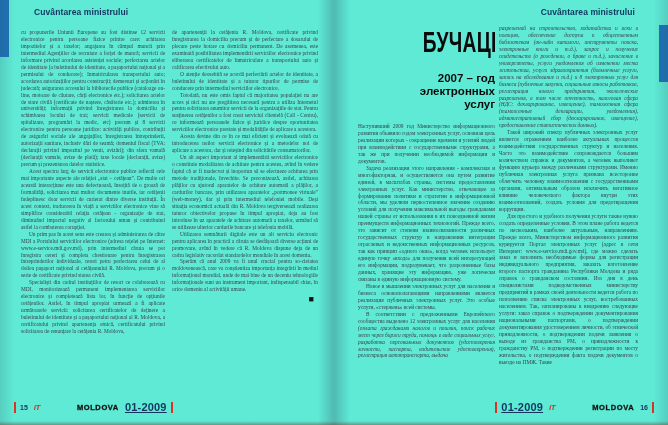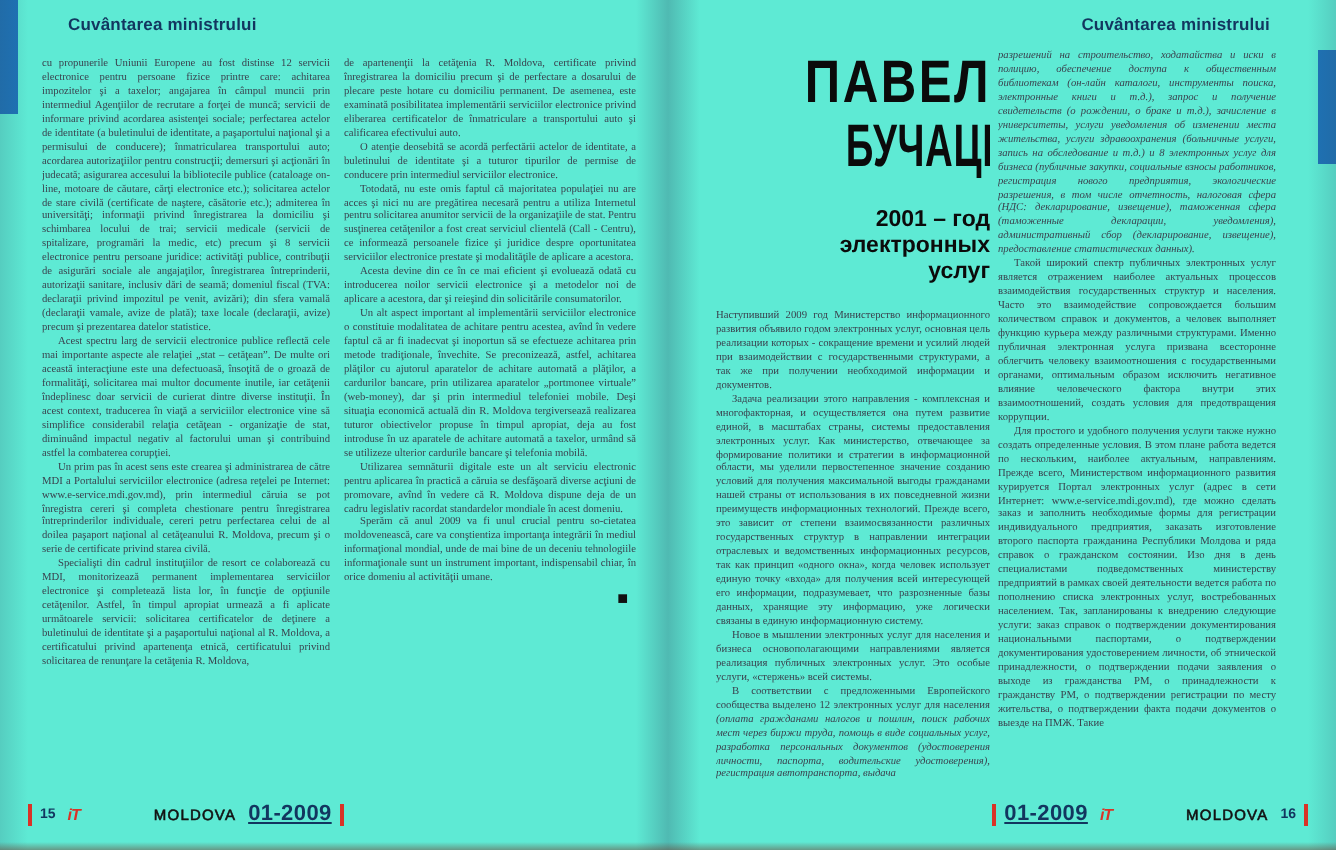--- a/index.html
+++ b/index.html
@@ -37,21 +37,21 @@
   .end-marker{text-align:right;font-size:9px;color:#111;margin-top:3px;padding-right:4px;}
   .footer{position:absolute;bottom:12px;display:flex;align-items:center;gap:4px;
     font-family:"Liberation Sans",sans-serif;color:#12365f;}
   .footer-left{left:14px;}
   .footer-right{right:14px;}
   .redbar{display:inline-block;width:2px;height:11px;background:#d93327;}
   .pagenum{font-size:7px;font-weight:bold;}
   .issue{font-size:11px;font-weight:bold;letter-spacing:0.2px;text-decoration:underline;}
   .logo{display:inline-flex;align-items:flex-end;margin:0 2px;}
   .logo-red{color:#d93327;font-size:8px;font-weight:bold;font-style:italic;letter-spacing:-0.5px;}
-  .logo-black{color:#121212;font-size:7.5px;font-weight:normal;letter-spacing:0.6px;padding-left:37px;
+  .logo-black{color:#121212;font-size:7.5px;font-weight:bold;letter-spacing:0.6px;padding-left:37px;
     -webkit-text-stroke:0.3px #121212;}
 </style>
 </head>
 <body>
 
 <div class="spread">
 
   <div class="bluetab tab-left"></div>
   <div class="bluetab tab-right"></div>
 
@@ -73,23 +73,22 @@
         <p class="para indent">Acesta devine din ce în ce mai eficient şi evoluează odată cu introducerea noilor servicii electronice şi a metodelor noi de aplicare a acestora, dar şi reieşind din solicitările consumatorilor.</p>
         <p class="para indent">Un alt aspect important al implementării serviciilor electronice o constituie modalitatea de achitare pentru acestea, avînd în vedere faptul că ar fi inadecvat şi inoportun să se efectueze achitarea prin metode tradiţionale, învechite. Se preconizează, astfel, achitarea plăţilor cu ajutorul aparatelor de achitare automată a plăţilor, a cardurilor bancare, prin utilizarea aparatelor „portmonee virtuale” (web-money), dar şi prin intermediul telefoniei mobile. Deşi situaţia economică actuală din R. Moldova tergiversează realizarea tuturor obiectivelor propuse în timpul apropiat, deja au fost introduse în uz aparatele de achitare automată a taxelor, urmând să se utilizeze ulterior cardurile bancare şi telefonia mobilă.</p>
         <p class="para indent">Utilizarea semnăturii digitale este un alt serviciu electronic pentru aplicarea în practică a căruia se desfăşoară diverse acţiuni de promovare, avînd în vedere că R. Moldova dispune deja de un cadru legislativ racordat standardelor mondiale în acest domeniu.</p>
         <p class="para indent">Sperăm că anul 2009 va fi unul crucial pentru so-cietatea moldovenească, care va conştientiza importanţa integrării în mediul informaţional mondial, unde de mai bine de un deceniu tehnologiile informaţionale sunt un instrument important, indispensabil chiar, în orice domeniu al activităţii umane.</p>
       </div>
     <div class="end-marker">■</div>
   </div>
 
   <div class="col rp-col1">
     <div class="title-block">
-      <span class="title-line title-l1"><span>ПАВЕЛ</span></span>
       <span class="title-line title-l2"><span>БУЧАЦКИЙ:</span></span>
-      <div class="subtitle">2001 – год электронных услуг</div>
+      <div class="subtitle">2007 – год электронных услуг</div>
     </div>
     <div>
         <p class="para">Наступивший 2009 год Министерство информационного развития объявило годом электронных услуг, основная цель реализации которых - сокращение времени и усилий людей при взаимодействии с государственными структурами, а так же при получении необходимой информации и документов.</p>
         <p class="para indent">Задача реализации этого направления - комплексная и многофакторная, и осуществляется она путем развитие единой, в масштабах страны, системы предоставления электронных услуг. Как министерство, отвечающее за формирование политики и стратегии в информационной области, мы уделили первостепенное значение созданию условий для получения максимальной выгоды гражданами нашей страны от использования в их повседневной жизни преимуществ информационных технологий. Прежде всего, это зависит от степени взаимосвязанности различных государственных структур в направлении интеграции отраслевых и ведомственных информационных ресурсов, так как принцип «одного окна», когда человек использует единую точку «входа» для получения всей интересующей его информации, подразумевает, что разрозненные базы данных, хранящие эту информацию, уже логически связаны в единую информационную систему.</p>
         <p class="para indent">Новое в мышлении электронных услуг для населения и бизнеса основополагающими направлениями является реализация публичных электронных услуг. Это особые услуги, «стержень» всей системы.</p>
         <p class="para indent">В соответствии с предложенными Европейского сообщества выделено 12 электронных услуг для населения <span class="italic">(оплата гражданами налогов и пошлин, поиск рабочих мест через биржи труда, помощь в виде социальных услуг, разработка персональных документов (удостоверения личности, паспорта, водительские удостоверения), регистрация автотранспорта, выдача</span></p>
       </div>
   </div>
 
   <div class="col rp-col2">

